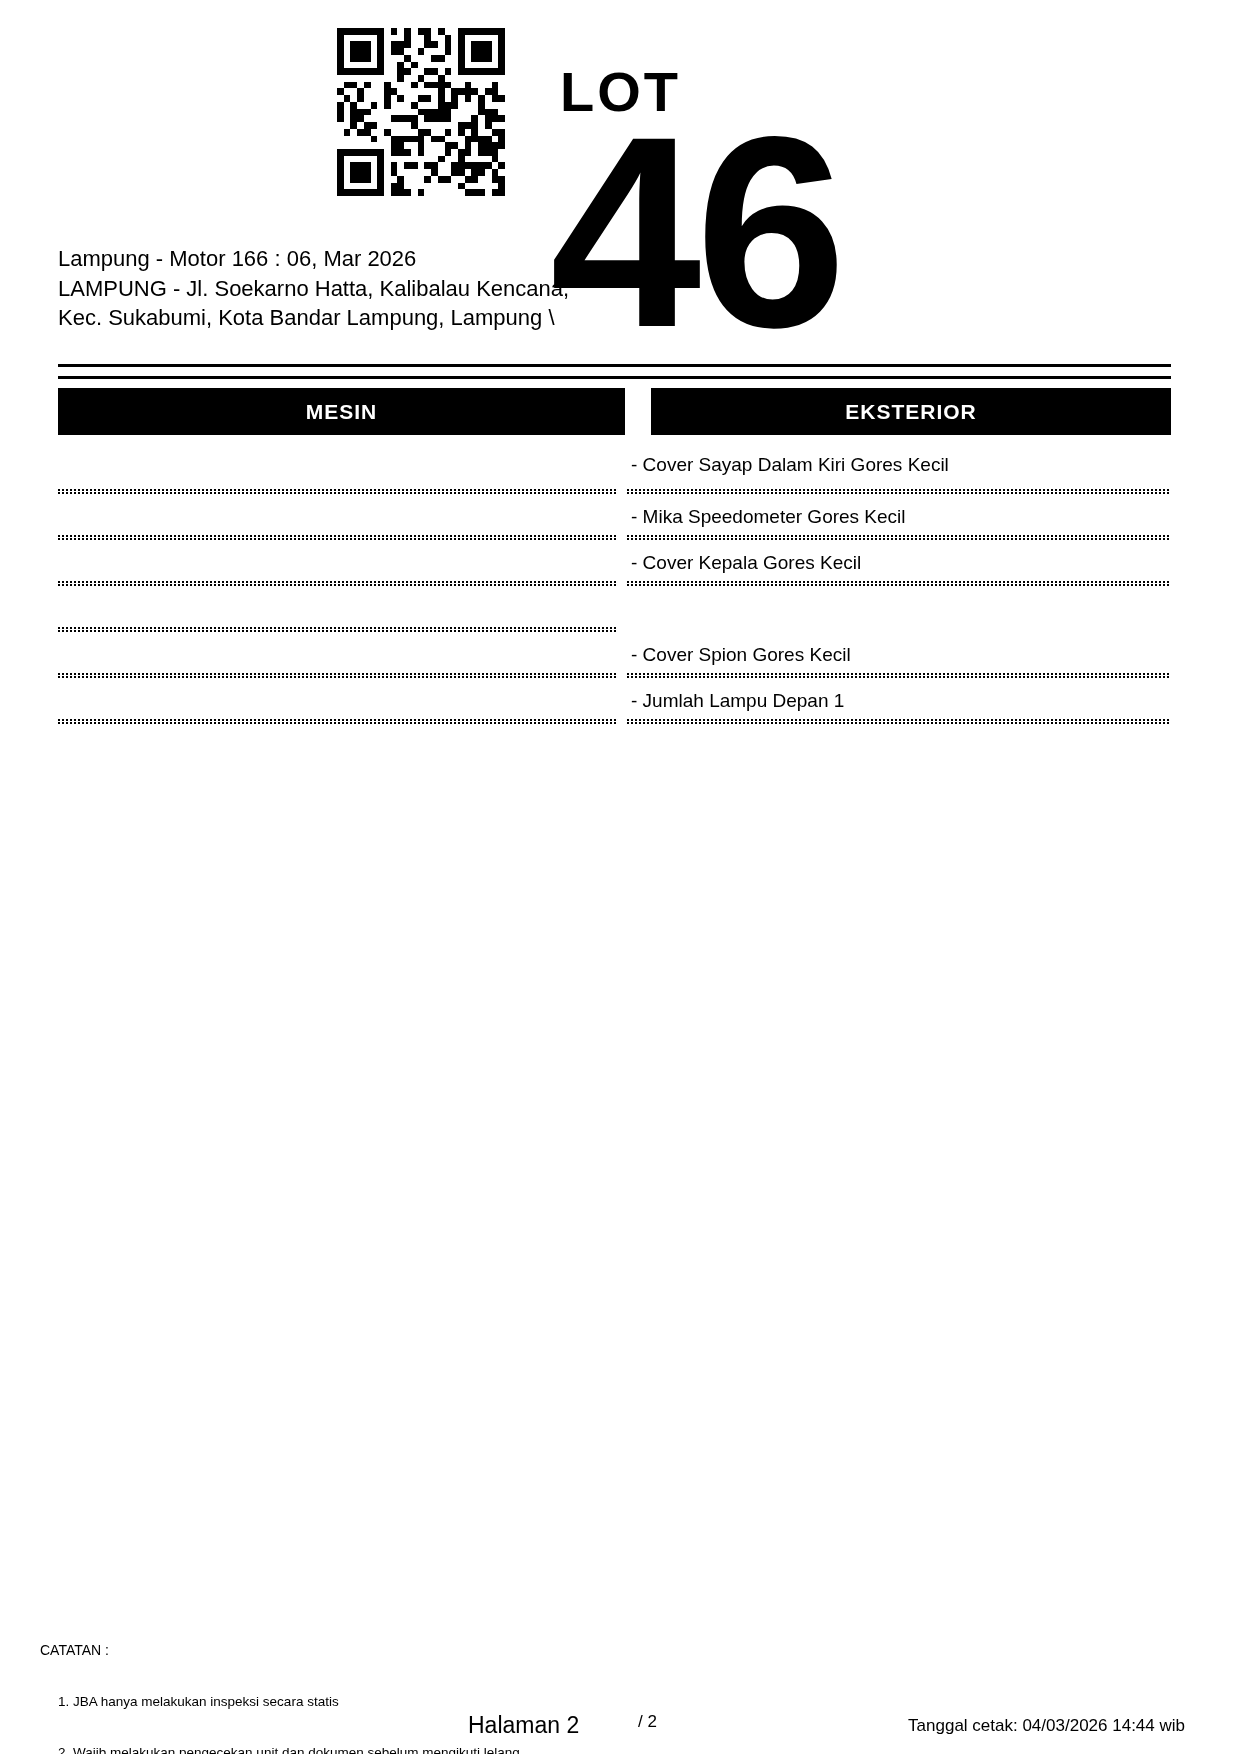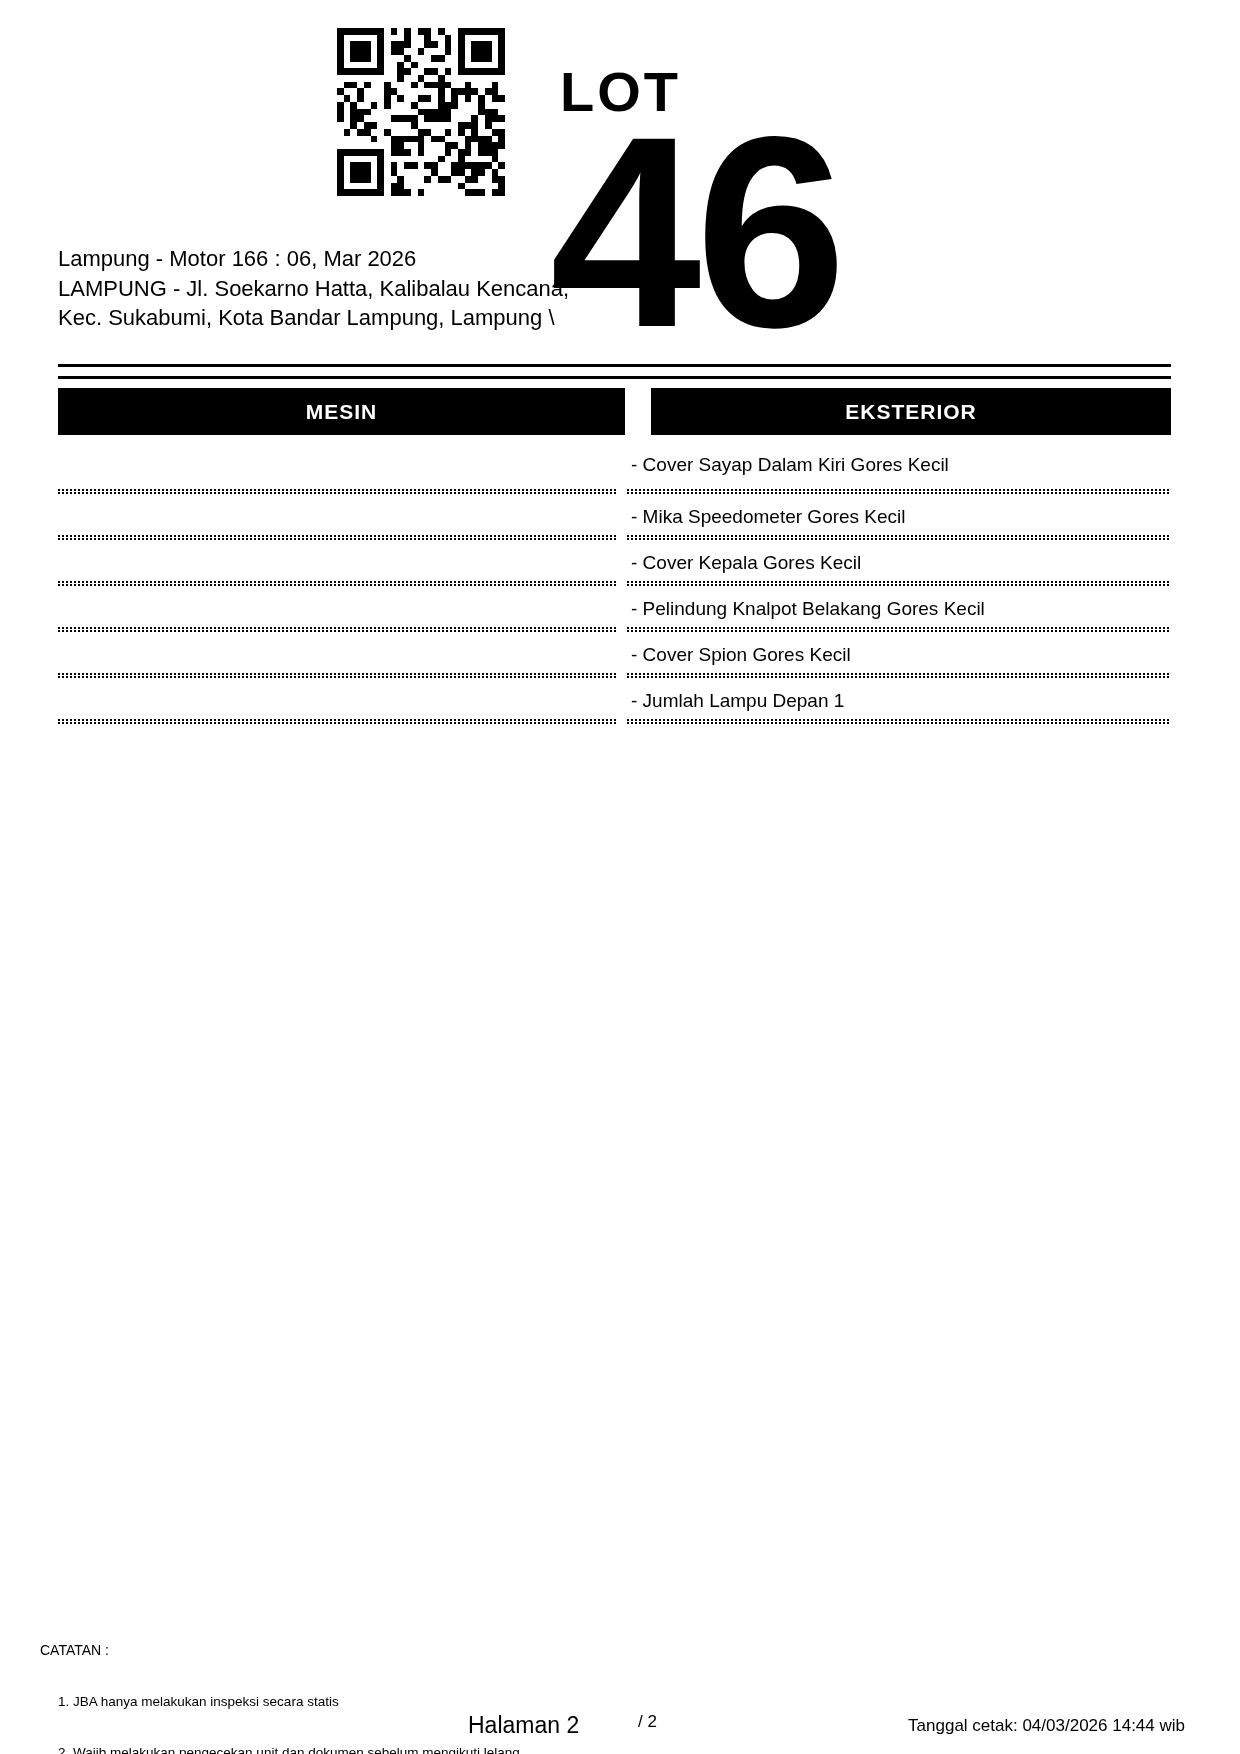--- a/index.html
+++ b/index.html
@@ -301,21 +301,20 @@
     <div class="trow">
       <div class="cell left"></div>
       <div class="cell right">- Mika Speedometer Gores Kecil</div>
     </div>
     <div class="trow">
       <div class="cell left"></div>
       <div class="cell right">- Cover Kepala Gores Kecil</div>
     </div>
     <div class="trow">
       <div class="cell left"></div>
-      <div class="cell right">- Pelindung Knalpot Belakang Gores Kecil</div>
     </div>
     <div class="trow">
       <div class="cell left"></div>
       <div class="cell right">- Cover Spion Gores Kecil</div>
     </div>
     <div class="trow">
       <div class="cell left"></div>
       <div class="cell right">- Jumlah Lampu Depan 1</div>
     </div>
   </div>

